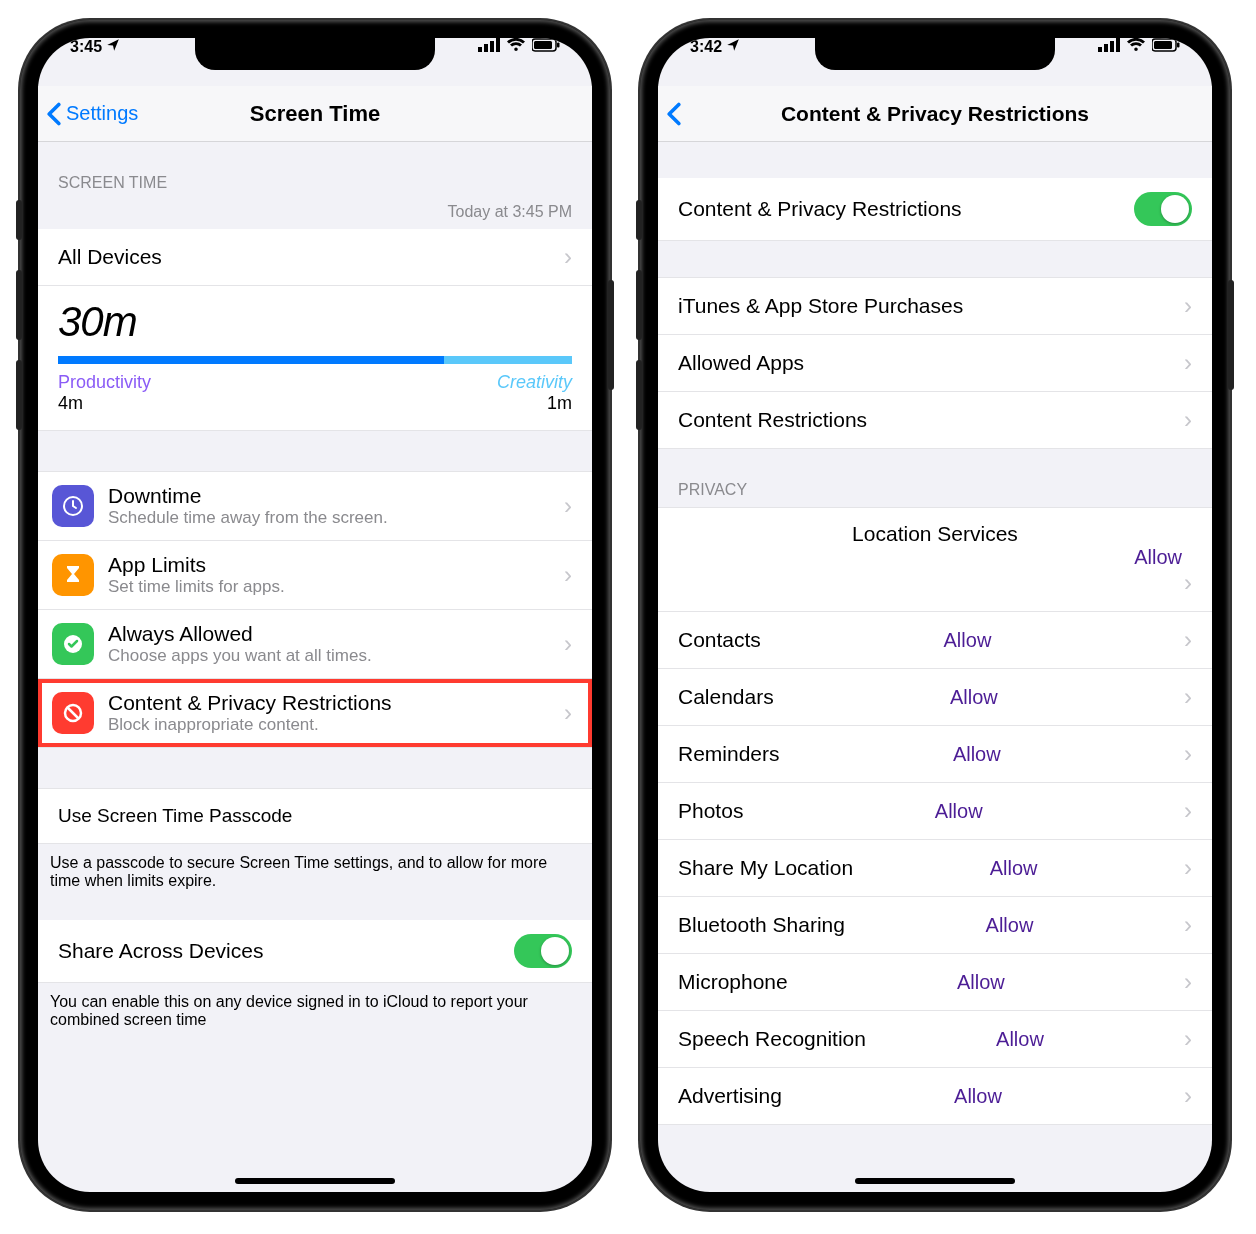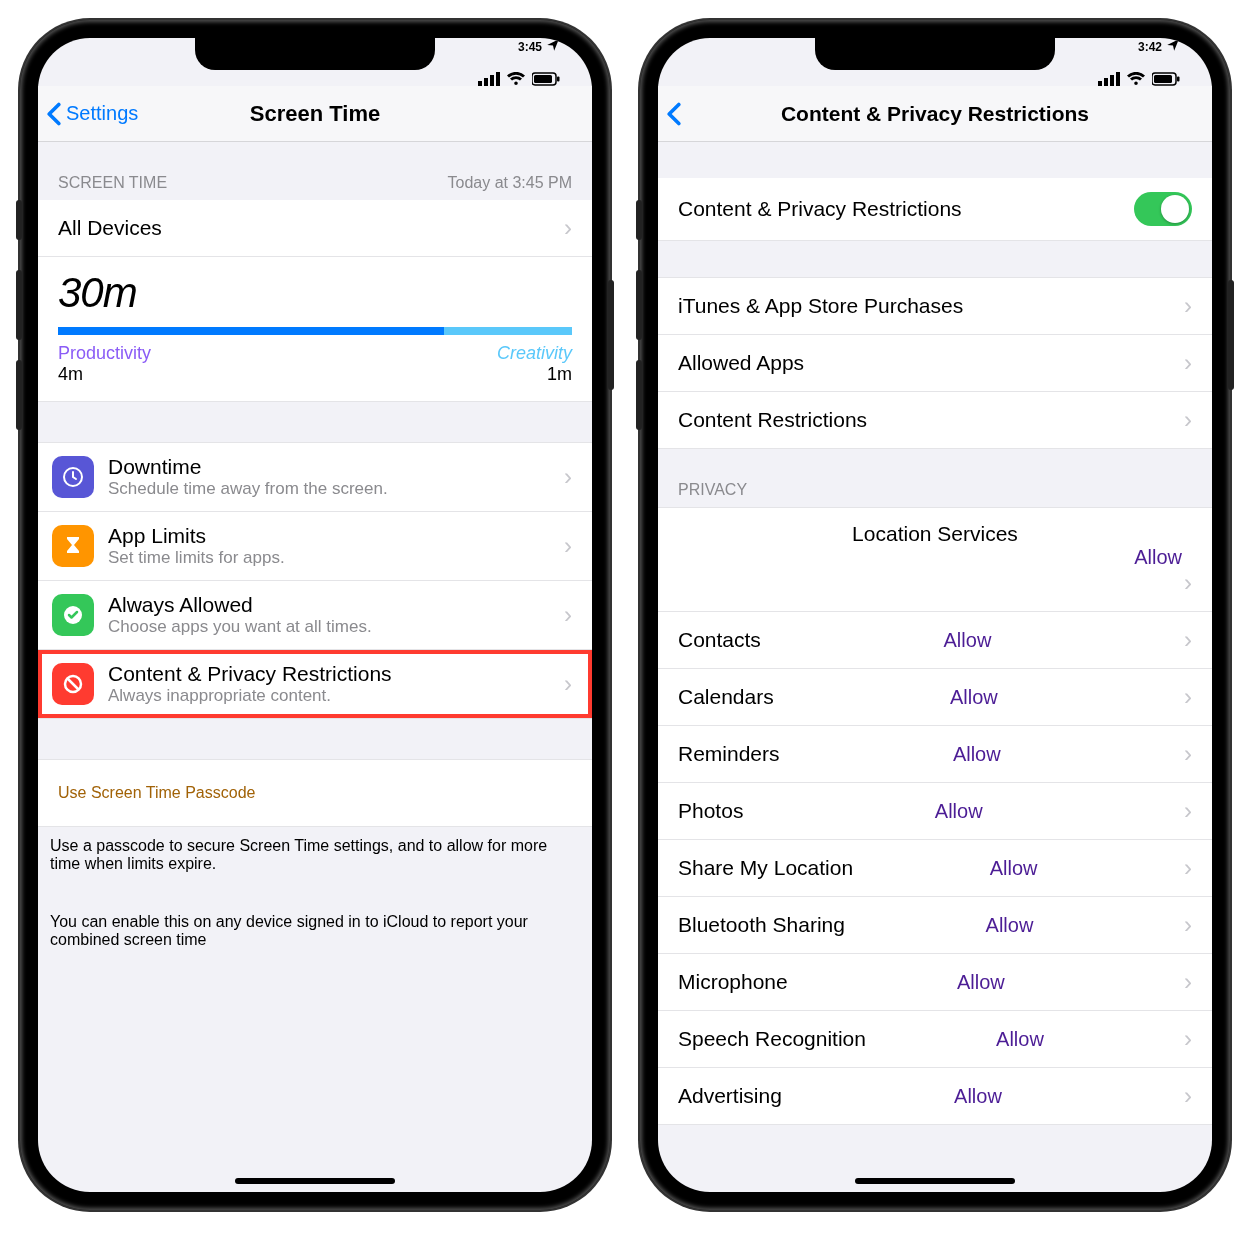--- a/index.html
+++ b/index.html
@@ -41,25 +41,24 @@
     width: 240px; height: 32px;
     background: #000;
     border-bottom-left-radius: 20px;
     border-bottom-right-radius: 20px;
     z-index: 10;
   }
   .status-bar {
     height: 48px;
     display: flex;
     justify-content: space-between;
-    align-items: flex-end;
+    align-items: flex-start;
     padding: 0 32px;
     font-weight: 600;
-    font-size: 12px;
-    flex-direction: column;
+    font-size: 16px;
   }
   .status-left { display:flex; align-items:center; gap:4px; }
   .status-right { display:flex; align-items:center; gap:6px; }
   .status-right svg { display:block; }
   .nav-bar {
     height: 56px;
     display: flex;
     align-items: center;
     position: relative;
     background: #f7f7f9;
@@ -74,21 +73,21 @@
   .nav-title {
     flex:1; text-align:center;
     font-weight:600; font-size:22px;
   }
   .content { height: calc(100% - 104px); overflow:hidden; }
   .section-header {
     display:flex; justify-content:space-between;
     padding: 32px 20px 8px 20px;
     font-size:16px; color:#8a8a8e; text-transform:uppercase;
   }
-  .section-header .right { text-transform:none; }
+  .section-header .right { text-transform:none;margin-top:29px; }
   .cell {
     background:#fff; padding:14px 20px;
     border-bottom:1px solid #e4e4e7;
     display:flex; align-items:center;
     position:relative;
   }
   .cell:first-of-type { border-top:1px solid #e4e4e7; }
   .cell .label { font-size:21px; }
   .cell .chev { margin-left:auto; color:#c7c7cc; font-size:24px; }
   .cell .detail { margin-left:auto; margin-right:10px; color:#4c1d95; font-size:20px; }
@@ -121,23 +120,23 @@
     display:flex; align-items:center; justify-content:center;
     flex-shrink:0;
   }
   .ficon svg { width:24px; height:24px; }
   .ftext .t { font-size:21px; }
   .ftext .s { font-size:17px; color:#8a8a8e; }
   .feature-cell .chev { margin-left:auto; color:#c7c7cc; font-size:24px; }
   .gap { height:40px; }
   .highlight { box-shadow: inset 0 0 0 4px #ff3b30; }
   .link-cell {
-    background:#fff; padding:24px 20px;
+    background:#fff; padding:16px 20px;
     border-top:1px solid #e4e4e7; border-bottom:1px solid #e4e4e7;
-    color:#a16207; font-size:16px;
+    color:#000000; font-size:19px;
   }
   .footer-text {
     padding:10px 12px; font-size:16px; color:#000000;
   }
   .switch {
     width:58px; height:34px; background:#34c759;
     border-radius:17px; position:relative; margin-left:auto;
   }
   .switch::after {
     content:""; position:absolute; right:3px; top:3px;
@@ -274,33 +273,37 @@
           </div>
           <div class="feature-cell highlight">
             <div class="ficon" style="background:#ff3b30">
               <svg viewBox="0 0 24 24">
                 <circle cx="12" cy="12" r="8" fill="none" stroke="#fff" stroke-width="2.5"></circle>
                 <line x1="6.5" y1="6.5" x2="17.5" y2="17.5" stroke="#fff" stroke-width="2.5"></line>
               </svg>
             </div>
             <div class="ftext">
               <div class="t">Content &amp; Privacy Restrictions</div>
-              <div class="s">Always inappropriate content.</div>
+              <div class="s">Block inappropriate content.</div>
             </div>
             <span class="chev">›</span>
           </div>
         </div>
 
       <div class="gap"></div>
 
       <div class="link-cell">Use Screen Time Passcode</div>
       <div class="footer-text">Use a passcode to secure Screen Time settings, and to allow for more time when limits expire.</div>
 
       <div style="height:20px"></div>
 
+      <div class="cell">
+        <span class="label">Share Across Devices</span>
+        <div class="switch"></div>
+      </div>
       <div class="footer-text">You can enable this on any device signed in to iCloud to report your combined screen time</div>
     </div>
 
     <div class="home-indicator"></div>
   </div>
 </div>
 
 <div class="phone">
   <div class="side-btn l1"></div>
     <div class="side-btn l2"></div>

